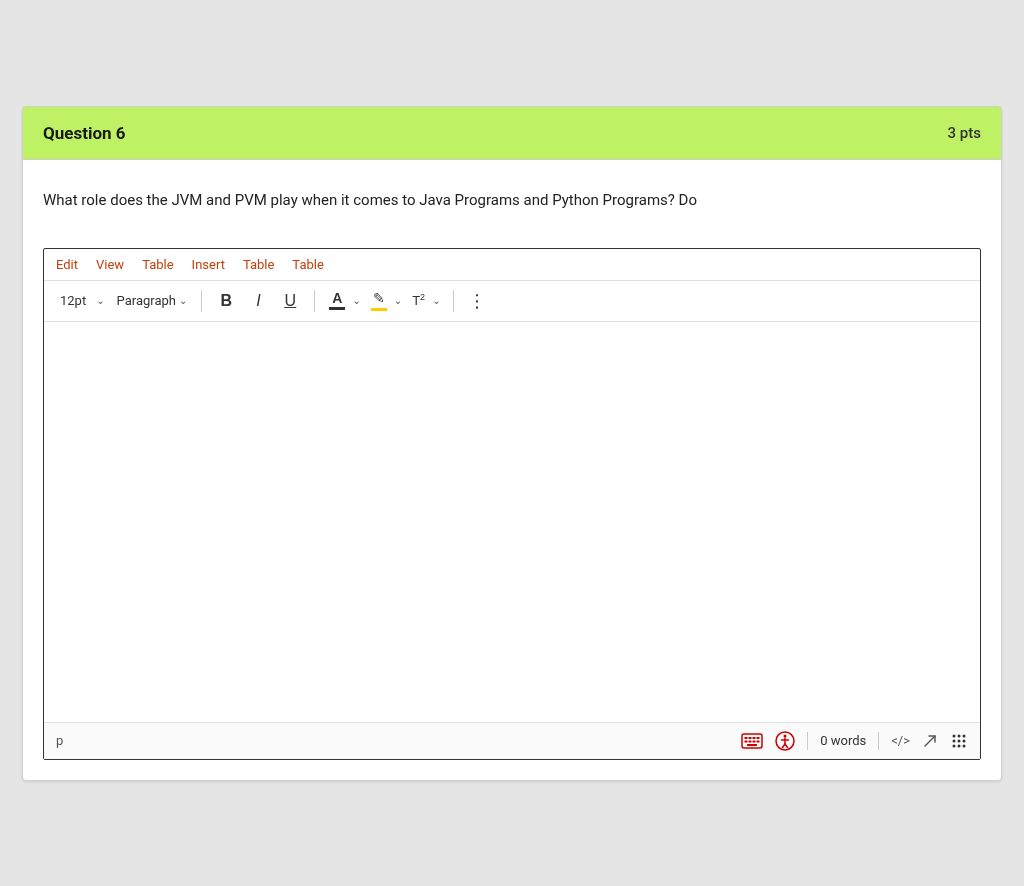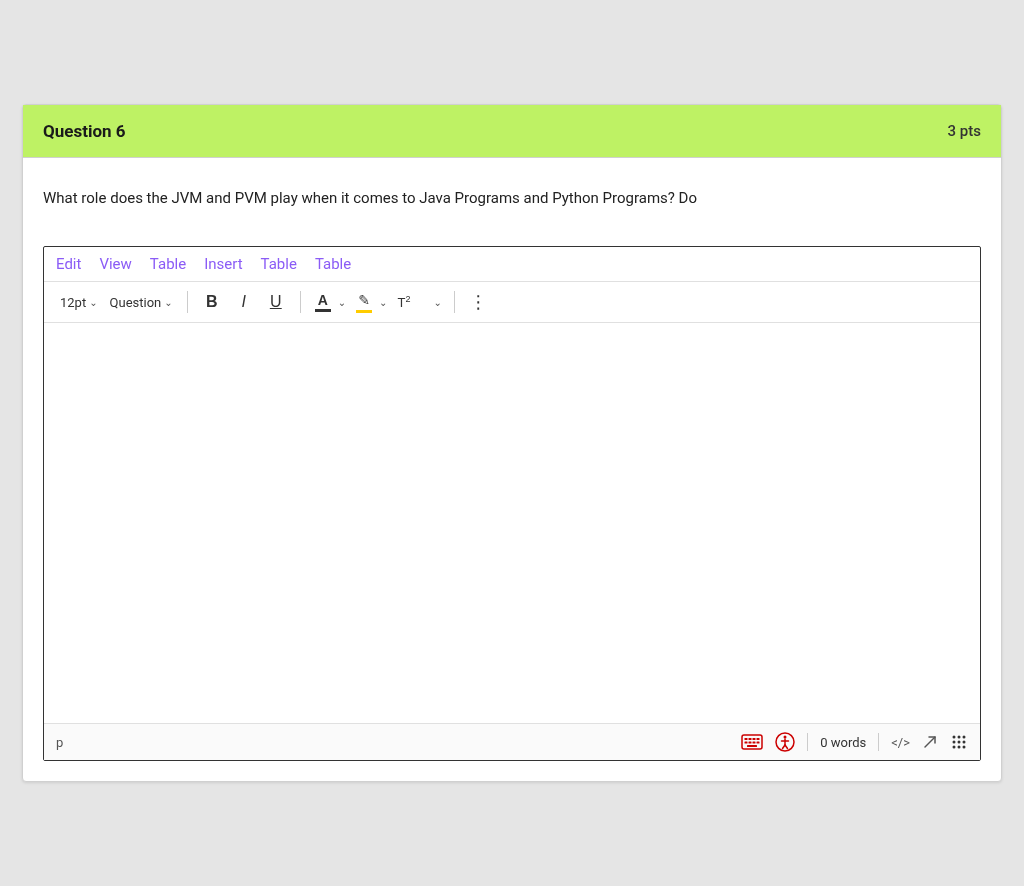--- a/index.html
+++ b/index.html
@@ -66,22 +66,22 @@
 
     .editor-menubar {
       display: flex;
       align-items: center;
       gap: 18px;
       padding: 8px 12px;
       border-bottom: 1px solid #e0e0e0;
     }
 
     .menu-item {
-      font-size: 15px;
-      color: #8b5cf6;
+      font-size: 13px;
+      color: #c2410c;
       cursor: pointer;
       user-select: none;
     }
 
     .editor-toolbar {
       display: flex;
       align-items: center;
       gap: 4px;
       padding: 6px 12px;
       border-bottom: 1px solid #e0e0e0;
@@ -90,21 +90,21 @@
     .toolbar-divider {
       width: 1px;
       height: 22px;
       background: #ccc;
       margin: 0 6px;
     }
 
     .font-size-selector {
       display: flex;
       align-items: center;
-      gap: 3px;
+      gap: 10px;
       font-size: 13px;
       color: #333;
       cursor: pointer;
       padding: 2px 4px;
     }
 
     .paragraph-selector {
       display: flex;
       align-items: center;
       gap: 3px;
@@ -179,21 +179,21 @@
       cursor: pointer;
       border-radius: 0 3px 3px 0;
       color: #555;
       font-size: 10px;
       padding: 0 2px;
     }
 
     .superscript-btn {
       display: flex;
       align-items: center;
-      gap: 17px;
+      gap: 1px;
     }
 
     .t2-label {
       font-size: 13px;
       color: #333;
     }
 
     .t2-label sup {
       font-size: 9px;
     }
@@ -343,21 +343,21 @@
       </div>
 
       <div class="editor-toolbar">
 
         <div class="font-size-selector">
           <span>12pt</span>
           <span class="chevron-down">⌄</span>
         </div>
 
         <div class="paragraph-selector">
-          <span>Question</span>
+          <span>Paragraph</span>
           <span class="chevron-down">⌄</span>
         </div>
 
         <div class="toolbar-divider"></div>
 
         <button class="toolbar-btn bold">
           <strong>B</strong>
         </button>
 
         <button class="toolbar-btn italic">

